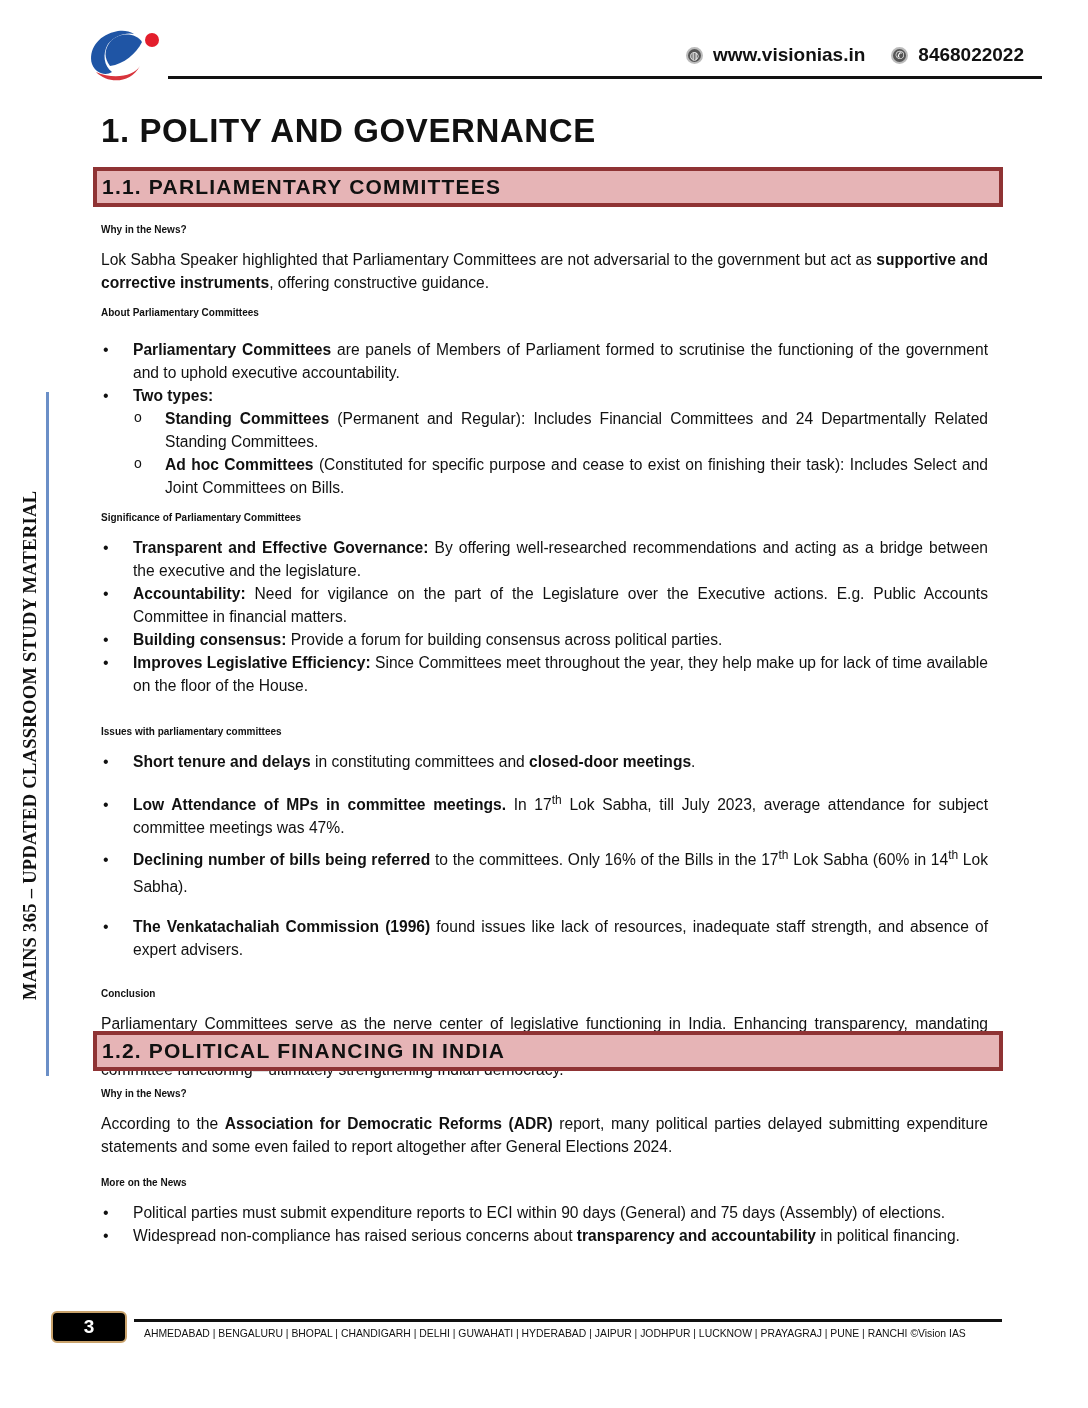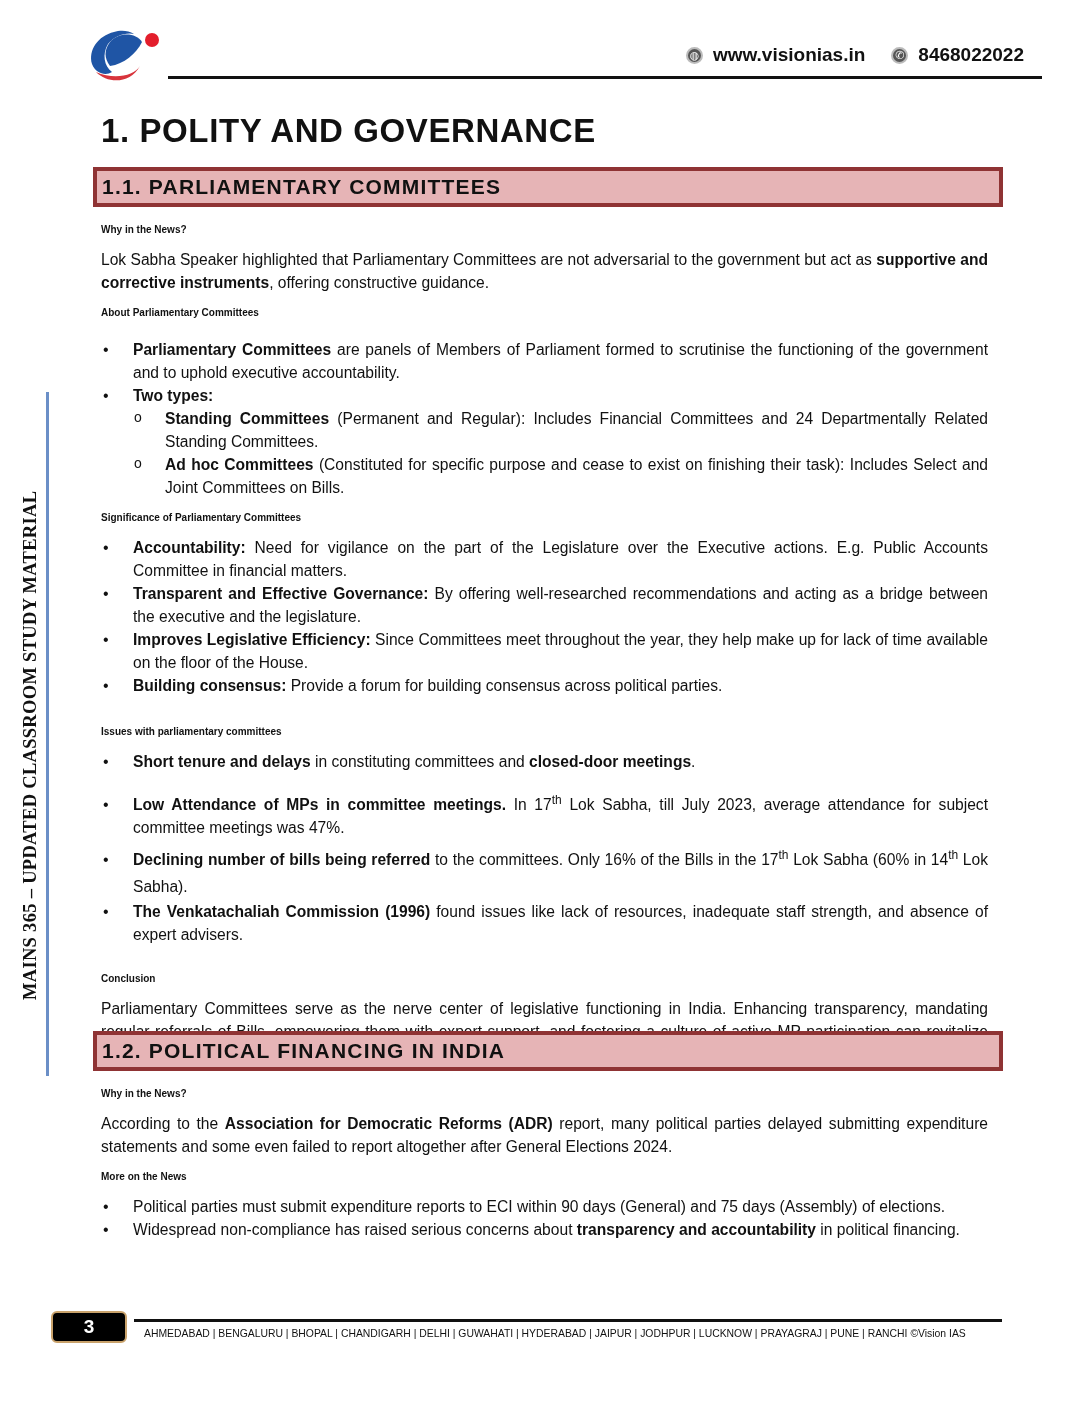--- a/index.html
+++ b/index.html
@@ -78,46 +78,46 @@
   <div class="h" style="margin-top:7px;margin-bottom:14px;">About Parliamentary Committees</div>
   <ul>
     <li class="b"><b>Parliamentary Committees</b><span> are panels of Members of Parliament formed to scrutinise the functioning of the government and to uphold executive accountability.</span></li>
     <li class="b"><b>Two types:</b></li>
     <li class="o"><b>Standing Committees</b><span> (Permanent and Regular): Includes Financial Committees and 24 Departmentally Related Standing Committees.</span></li>
     <li class="o"><b>Ad hoc Committees</b><span> (Constituted for specific purpose and cease to exist on finishing their task): Includes Select and Joint Committees on Bills.</span></li>
   </ul>
 
   <div class="h" style="margin-top:7px;margin-bottom:7px;">Significance of Parliamentary Committees</div>
   <ul>
+    <li class="b"><b>Transparent and Effective Governance:</b><span> By offering well-researched recommendations and acting as a bridge between the executive and the legislature.</span></li>
     <li class="b"><b>Accountability:</b><span> Need for vigilance on the part of the Legislature over the Executive actions. E.g. Public Accounts Committee in financial matters.</span></li>
-    <li class="b"><b>Transparent and Effective Governance:</b><span> By offering well-researched recommendations and acting as a bridge between the executive and the legislature.</span></li>
+    <li class="b"><b>Building consensus:</b><span> Provide a forum for building consensus across political parties.</span></li>
     <li class="b"><b>Improves Legislative Efficiency:</b><span> Since Committees meet throughout the year, they help make up for lack of time available on the floor of the House.</span></li>
-    <li class="b"><b>Building consensus:</b><span> Provide a forum for building consensus across political parties.</span></li>
   </ul>
 
   <div class="h" style="margin-top:23px;margin-bottom:7px;">Issues with parliamentary committees</div>
   <ul>
     <li class="b" style="margin-bottom:20px;"><b>Short tenure and delays</b><span> in constituting committees and </span><b>closed-door meetings</b><span>.</span></li>
     <li class="b" style="margin-bottom:7px;"><b>Low Attendance of MPs in committee meetings.</b><span> In 17</span><sup>th</sup><span> Lok Sabha, till July 2023, average attendance for subject committee meetings was 47%.</span></li>
-    <li class="b" style="margin-bottom:0;line-height:27px;"><b>Declining number of bills being referred</b><span> to the committees. Only 16% of the Bills in the 17</span><sup>th</sup><span> Lok Sabha (60% in 14</span><sup>th</sup><span> Lok Sabha).</span></li>
+    <li class="b" style="margin-bottom:15px;line-height:27px;"><b>Declining number of bills being referred</b><span> to the committees. Only 16% of the Bills in the 17</span><sup>th</sup><span> Lok Sabha (60% in 14</span><sup>th</sup><span> Lok Sabha).</span></li>
     <li class="b"><b>The Venkatachaliah Commission (1996)</b><span> found issues like lack of resources, inadequate staff strength, and absence of expert advisers.</span></li>
   </ul>
 
   <div class="h" style="margin-top:21px;margin-bottom:7px;">Conclusion</div>
   <p>Parliamentary Committees serve as the nerve center of legislative functioning in India. Enhancing transparency, mandating regular referrals of Bills, empowering them with expert support, and fostering a culture of active MP participation can revitalize committee functioning—ultimately strengthening Indian democracy.</p>
 </div>
 
 <div class="sec-box" style="top:1031px;">
   <span>1.2. POLITICAL FINANCING IN INDIA</span>
 </div>
 
 <div class="blk" style="top:1082px;">
   <div class="h" style="margin-bottom:7px;">Why in the News?</div>
   <p><span>According to the </span><b>Association for Democratic Reforms (ADR)</b><span> report, many political parties delayed submitting expenditure statements and some even failed to report altogether after General Elections 2024.</span></p>
-  <div class="h" style="margin-top:7px;margin-bottom:7px;">More on the News</div>
+  <div class="h" style="margin-top:13px;margin-bottom:7px;">More on the News</div>
   <ul>
     <li class="b">Political parties must submit expenditure reports to ECI within 90 days (General) and 75 days (Assembly) of elections.</li>
     <li class="b"><span>Widespread non-compliance has raised serious concerns about </span><b>transparency and accountability</b><span> in political financing.</span></li>
   </ul>
 </div>
 
 <div class="footer-page">
   <span>3</span>
 </div>
 <div class="footer-rule"></div>

